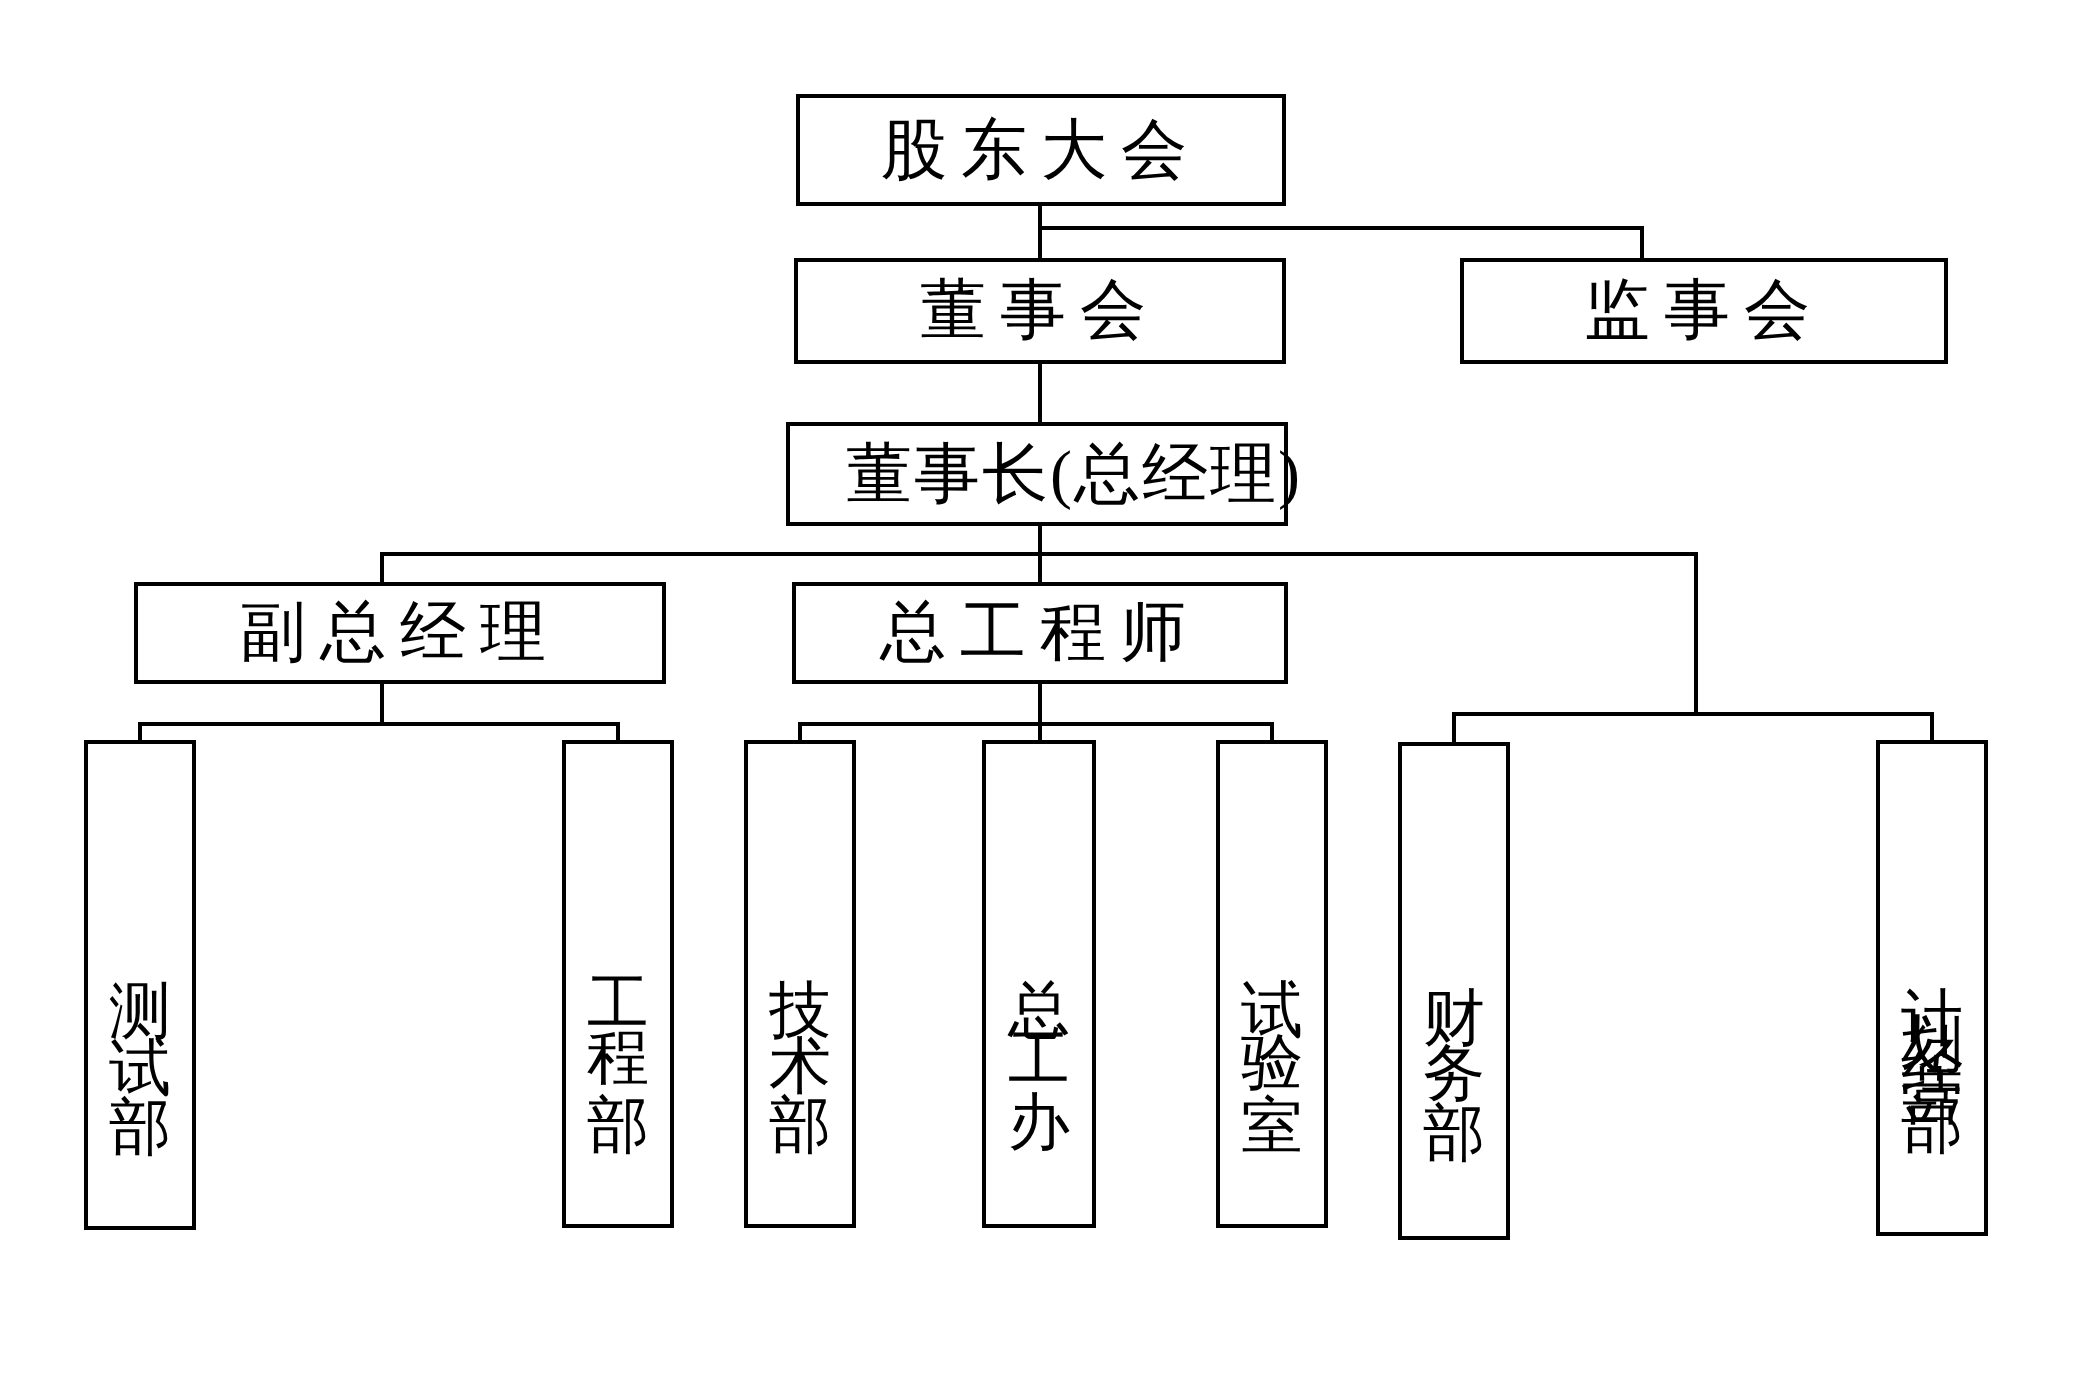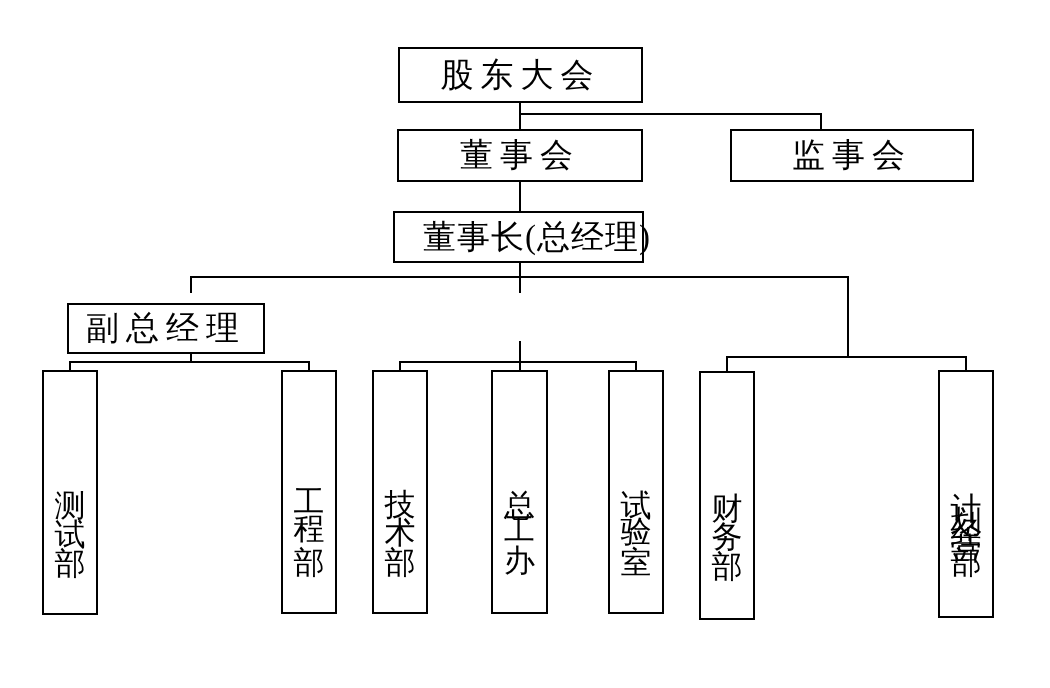--- a/index.html
+++ b/index.html
@@ -42,21 +42,21 @@
   .line {
     position: absolute;
     background: #000000;
   }
 
   
   #n-shareholders { left: 398px; top: 47px;  width: 245px; height: 56px; }
   #n-board       { left: 397px; top: 129px; width: 246px; height: 53px; text-align: right; }
   #n-supervisory { left: 698px; top: 129px; width: 244px; height: 53px; margin-left: 32px; }
   #n-chairman    { left: 393px; top: 211px; width: 251px; height: 52px; }
-  #n-deputy      { left: 67px;  top: 291px; width: 198px; height: 51px; margin-top: 12px; }
+  #n-deputy      { left: 67px;  top: 291px; width: 266px; height: 51px; }
   #n-chiefeng    { left: 396px; top: 291px; width: 248px; height: 51px; }
   #n-testing     { left: 42px;  top: 370px; width: 56px;  height: 245px; }
   #n-engineering { left: 281px; top: 370px; width: 56px;  height: 244px; }
   #n-technology  { left: 372px; top: 370px; width: 56px;  height: 244px; }
   #n-ceoffice    { left: 491px; top: 370px; width: 57px;  height: 244px; }
   #n-testlab     { left: 608px; top: 370px; width: 56px;  height: 244px; }
   #n-finance     { left: 699px; top: 371px; width: 56px;  height: 249px; }
   #n-planning    { left: 938px; top: 370px; width: 56px;  height: 248px; }
 
   
@@ -116,20 +116,23 @@
     <span>监事会</span>
   </div>
 
   <div class="node hnode tight" id="n-chairman">
     <span>董事长(总经理)</span>
   </div>
 
   <div class="node hnode" id="n-deputy">
     <span>副总经理</span>
   </div>
+  <div class="node hnode" id="n-chiefeng">
+    <span>总工程师</span>
+  </div>
 
   <div class="node vnode" id="n-testing">
     <span class="vtext gap-lg">测试部</span>
   </div>
   <div class="node vnode" id="n-engineering">
     <span class="vtext gap-lg">工程部</span>
   </div>
   <div class="node vnode" id="n-technology">
     <span class="vtext gap-lg">技术部</span>
   </div>

